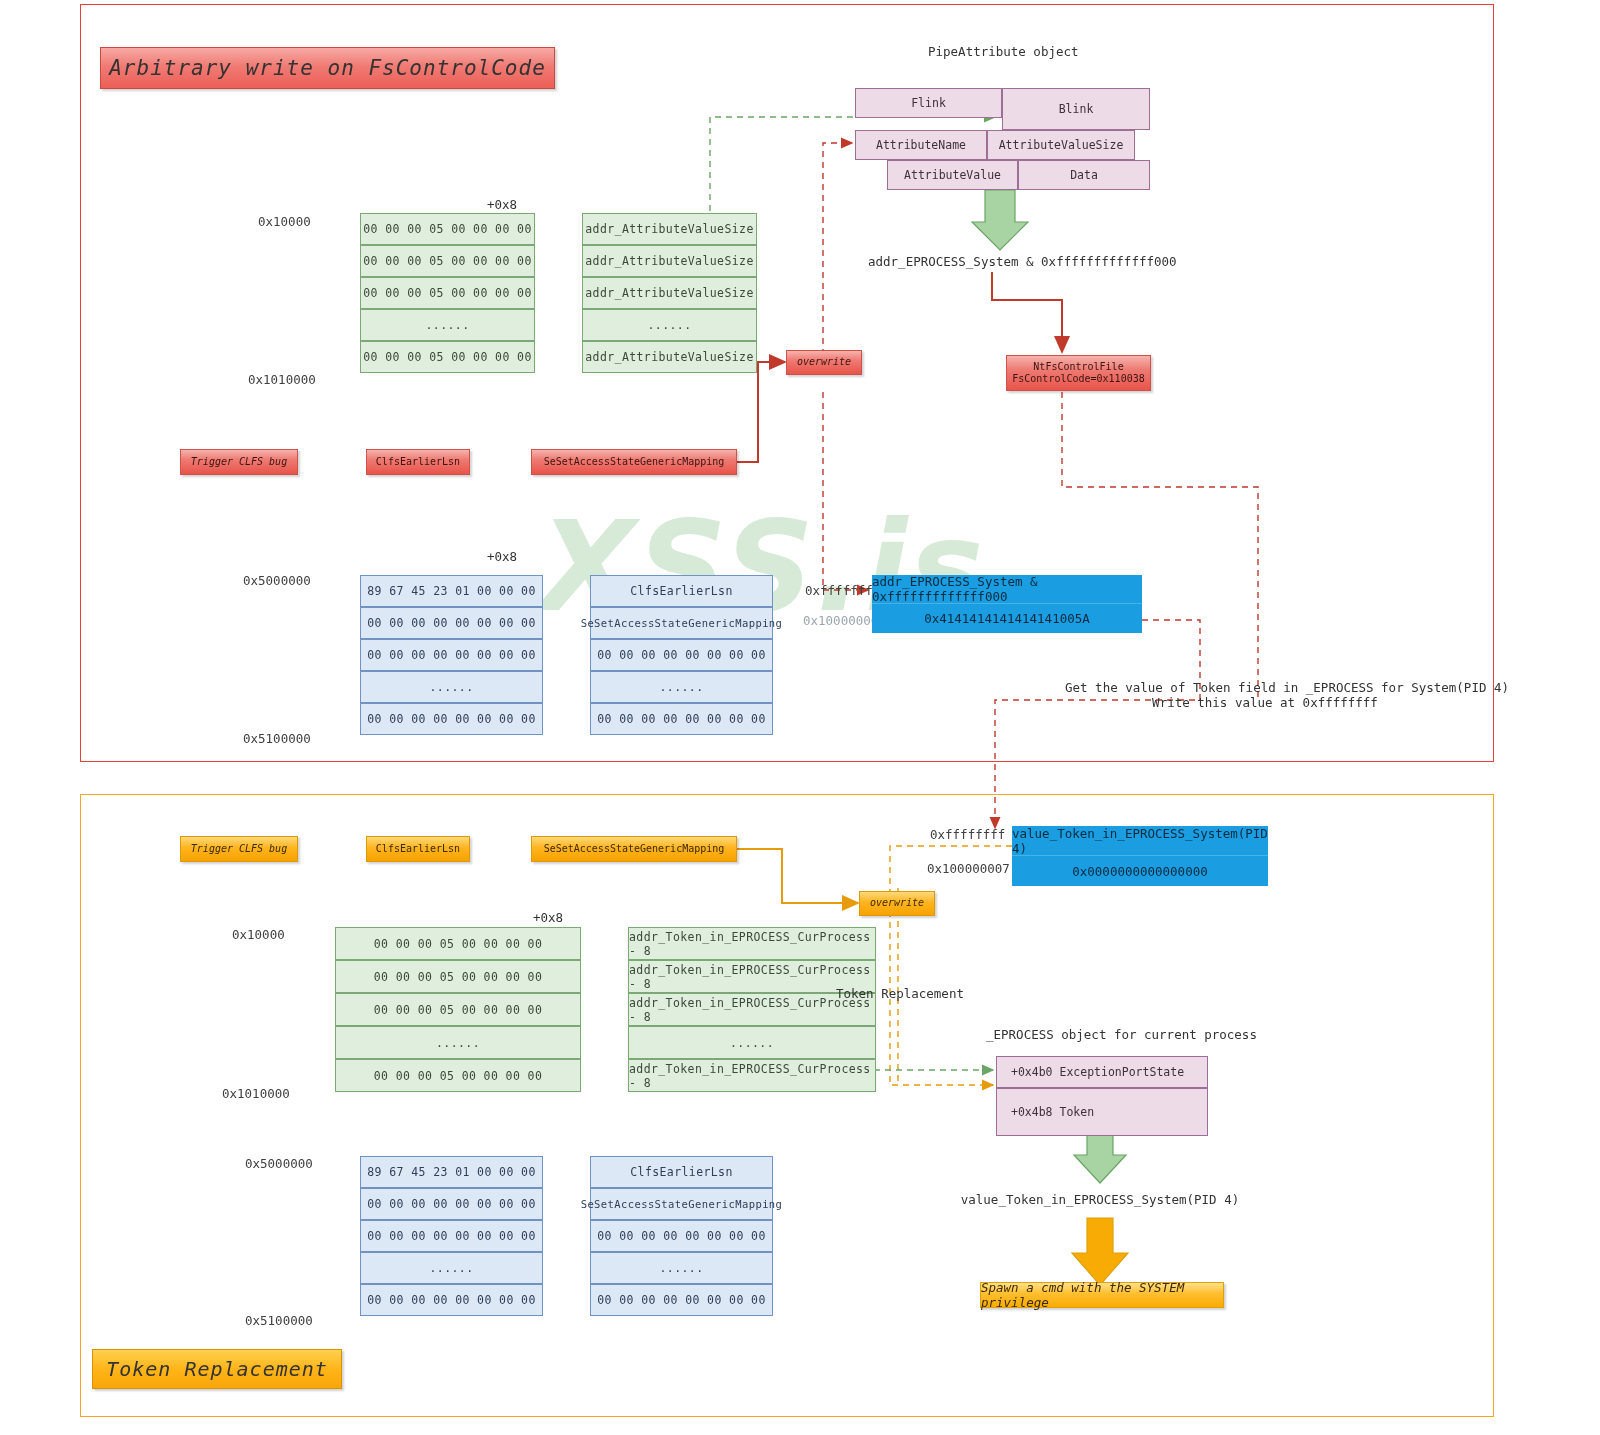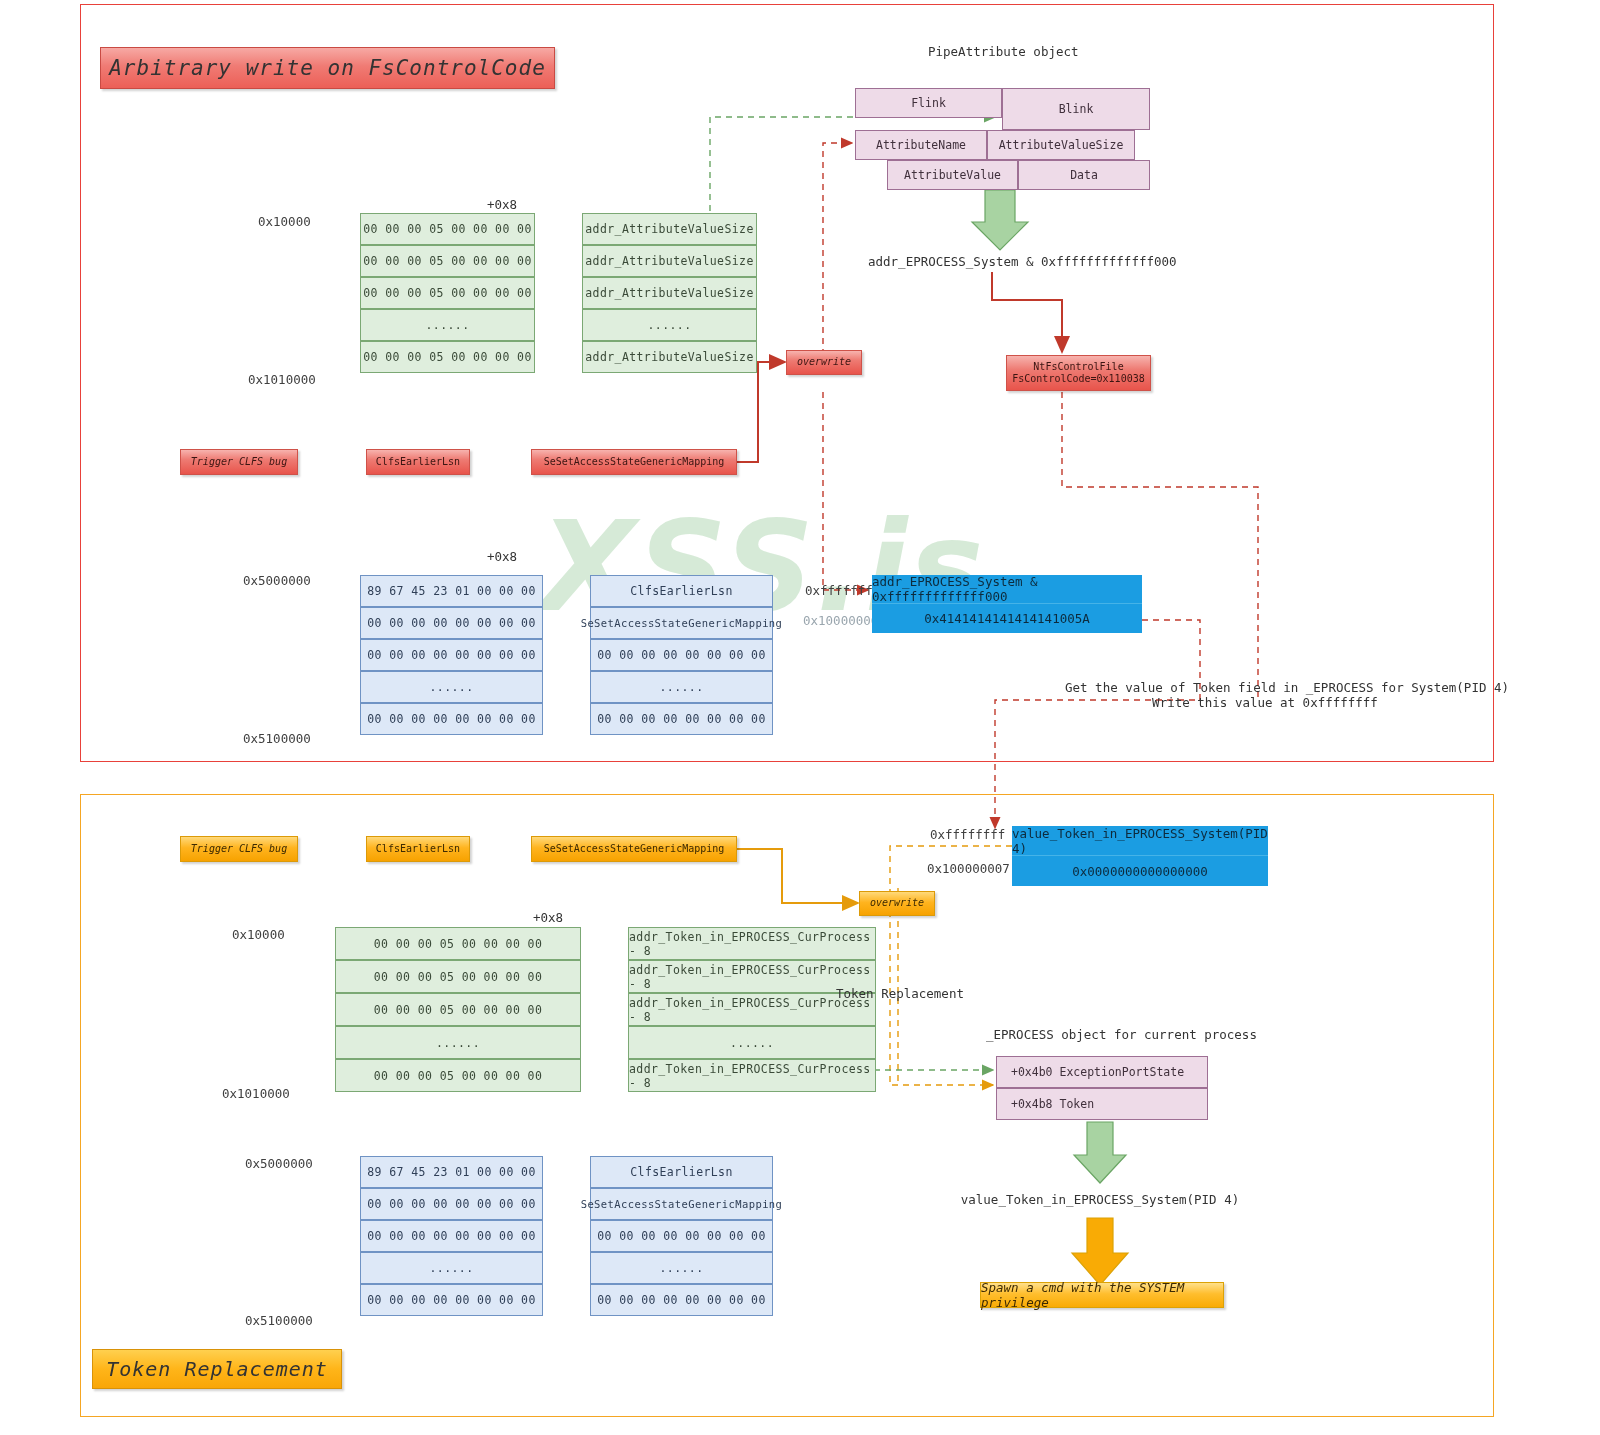--- a/index.html
+++ b/index.html
@@ -264,21 +264,21 @@
       <div class="cell" style="width:246px;height:33px;">00 00 00 05 00 00 00 00</div>
       <div class="cell" style="width:248px;height:33px;">addr_Token_in_EPROCESS_CurProcess - 8</div>
     </div>
   </div>
 
   <div class="cap" style="left:836px;top:986px;">Token Replacement</div>
 
   <div class="cap" style="left:986px;top:1027px;">_EPROCESS object for current process</div>
   <div class="pinkbox left" style="left:996px;top:1056px;width:212px;">
     <div class="pcell" style="width:212px;height:32px;">+0x4b0 ExceptionPortState</div>
-    <div class="pcell" style="width:212px;height:32px;">+0x4b8 Token</div>
+    <div class="pcell" style="width:212px;height:48px;">+0x4b8 Token</div>
   </div>
 
   <div class="cap center" style="left:950px;top:1192px;width:300px;">value_Token_in_EPROCESS_System(PID 4)</div>
 
   <div class="goalpill" style="left:980px;top:1282px;width:244px;height:26px;">Spawn a cmd with the SYSTEM privilege</div>
 
   <div class="addr" style="left:245px;top:1156px;">0x5000000</div>
   <div class="addr" style="left:245px;top:1313px;">0x5100000</div>
   <div class="memtable blue-tbl" style="left:313px;top:1156px;">
     <div class="row">

